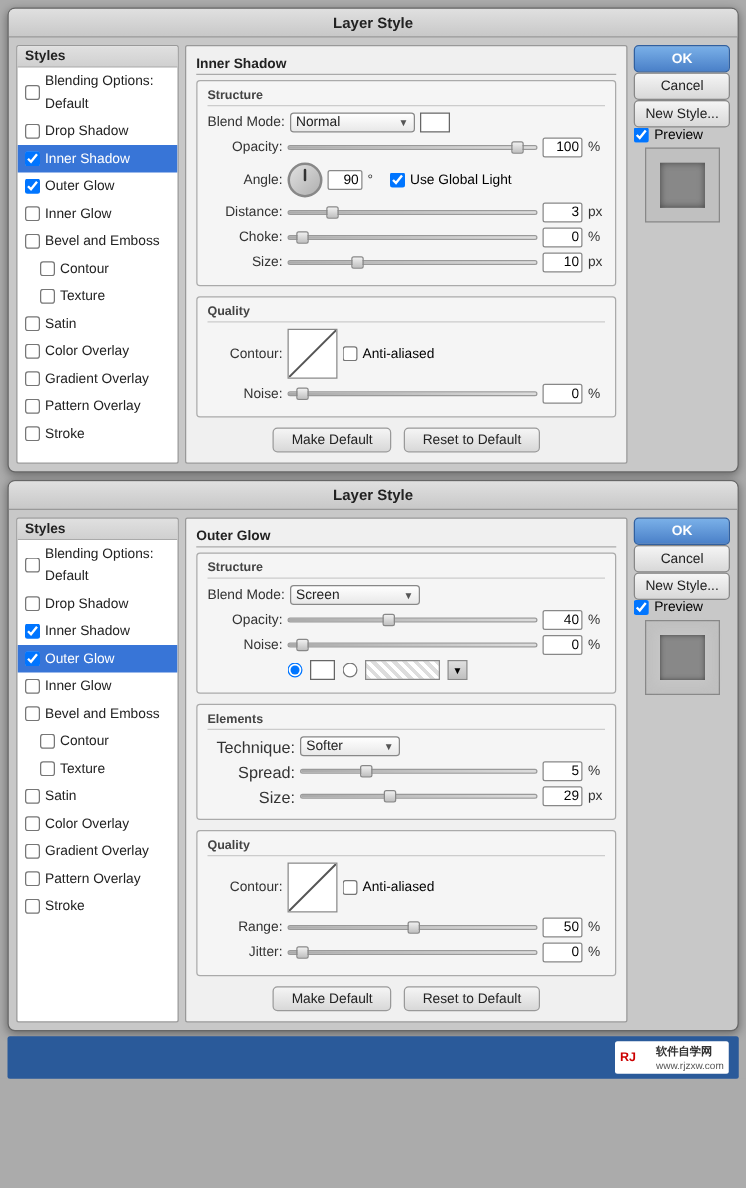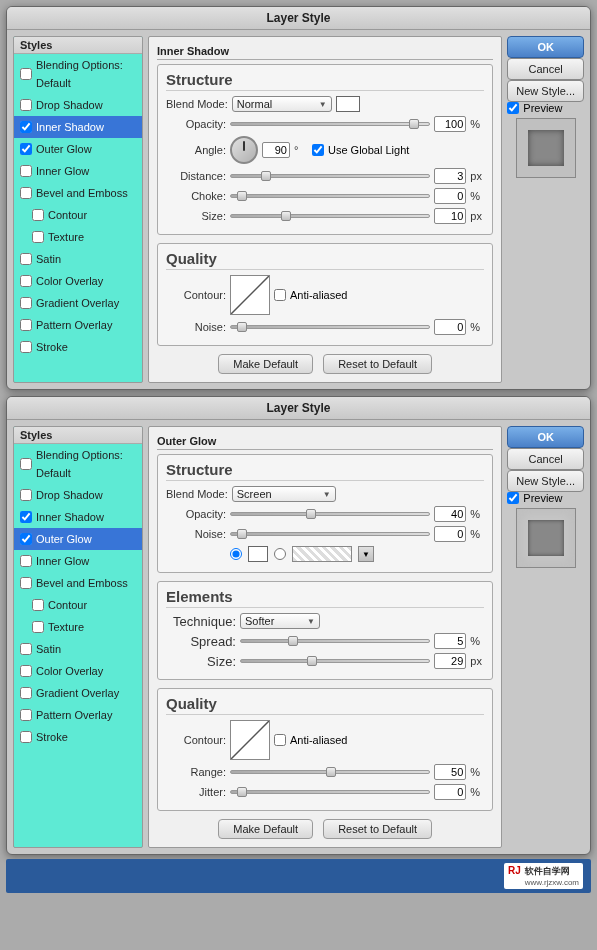--- a/index.html
+++ b/index.html
@@ -40,21 +40,21 @@
       display: flex;
       flex-direction: row;
       padding: 6px 6px 6px 6px;
       gap: 5px;
     }
 
     
     .styles-panel {
       width: 130px;
       min-width: 130px;
-      background: #5eead4;
+      background: #ffffff;
       border: 1px solid #999;
       border-radius: 2px;
       overflow: hidden;
     }
 
     .styles-panel-header {
       background: linear-gradient(to bottom, #e0e0e0, #d0d0d0);
       border-bottom: 1px solid #aaa;
       padding: 2px 6px;
       font-weight: bold;
@@ -107,21 +107,21 @@
 
     .sub-section {
       border: 1px solid #aaa;
       border-radius: 3px;
       padding: 6px 8px;
       margin-bottom: 8px;
       background: #f5f5f5;
     }
 
     .sub-section-title {
-      font-size: 15px;
+      font-size: 10px;
       font-weight: bold;
       color: #444;
       margin-bottom: 5px;
       border-bottom: 1px solid #ccc;
       padding-bottom: 2px;
     }
 
     .form-row {
       display: flex;
       align-items: center;
@@ -777,21 +777,21 @@
         <div class="preview-area">
           <div class="preview-thumbnail">
             <div class="preview-inner-square" style="box-shadow: 0 0 8px 4px rgba(200,200,200,0.8), inset 0 0 4px #444;"></div>
           </div>
         </div>
       </div>
     </div>
   </div>
 
   <div style="background: #2a5a9a; padding: 4px 8px; display: flex; align-items: center; justify-content: flex-end; margin: 0 6px 6px 6px; border-radius: 2px;">
-    <div style="background: white; border-radius: 2px; padding: 2px 4px; display: flex; align-items: flex-start; gap: 4px;">
+    <div style="background: white; border-radius: 2px; padding: 2px 4px; display: flex; align-items: center; gap: 16px;">
       <span style="color: #c00; font-weight: bold; font-size: 10px;">RJ</span>
       <div>
         <div style="font-size: 9px; color: #333; font-weight: bold;">软件自学网</div>
         <div style="font-size: 8px; color: #555;">www.rjzxw.com</div>
       </div>
     </div>
   </div>
 </div>
 
 </body></html>

